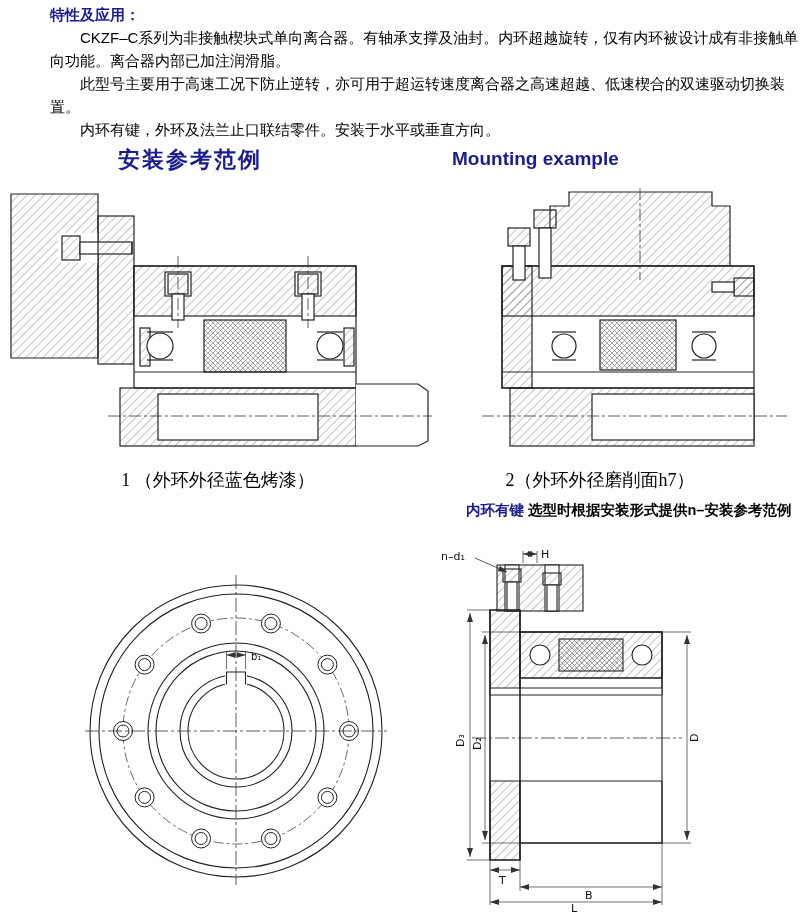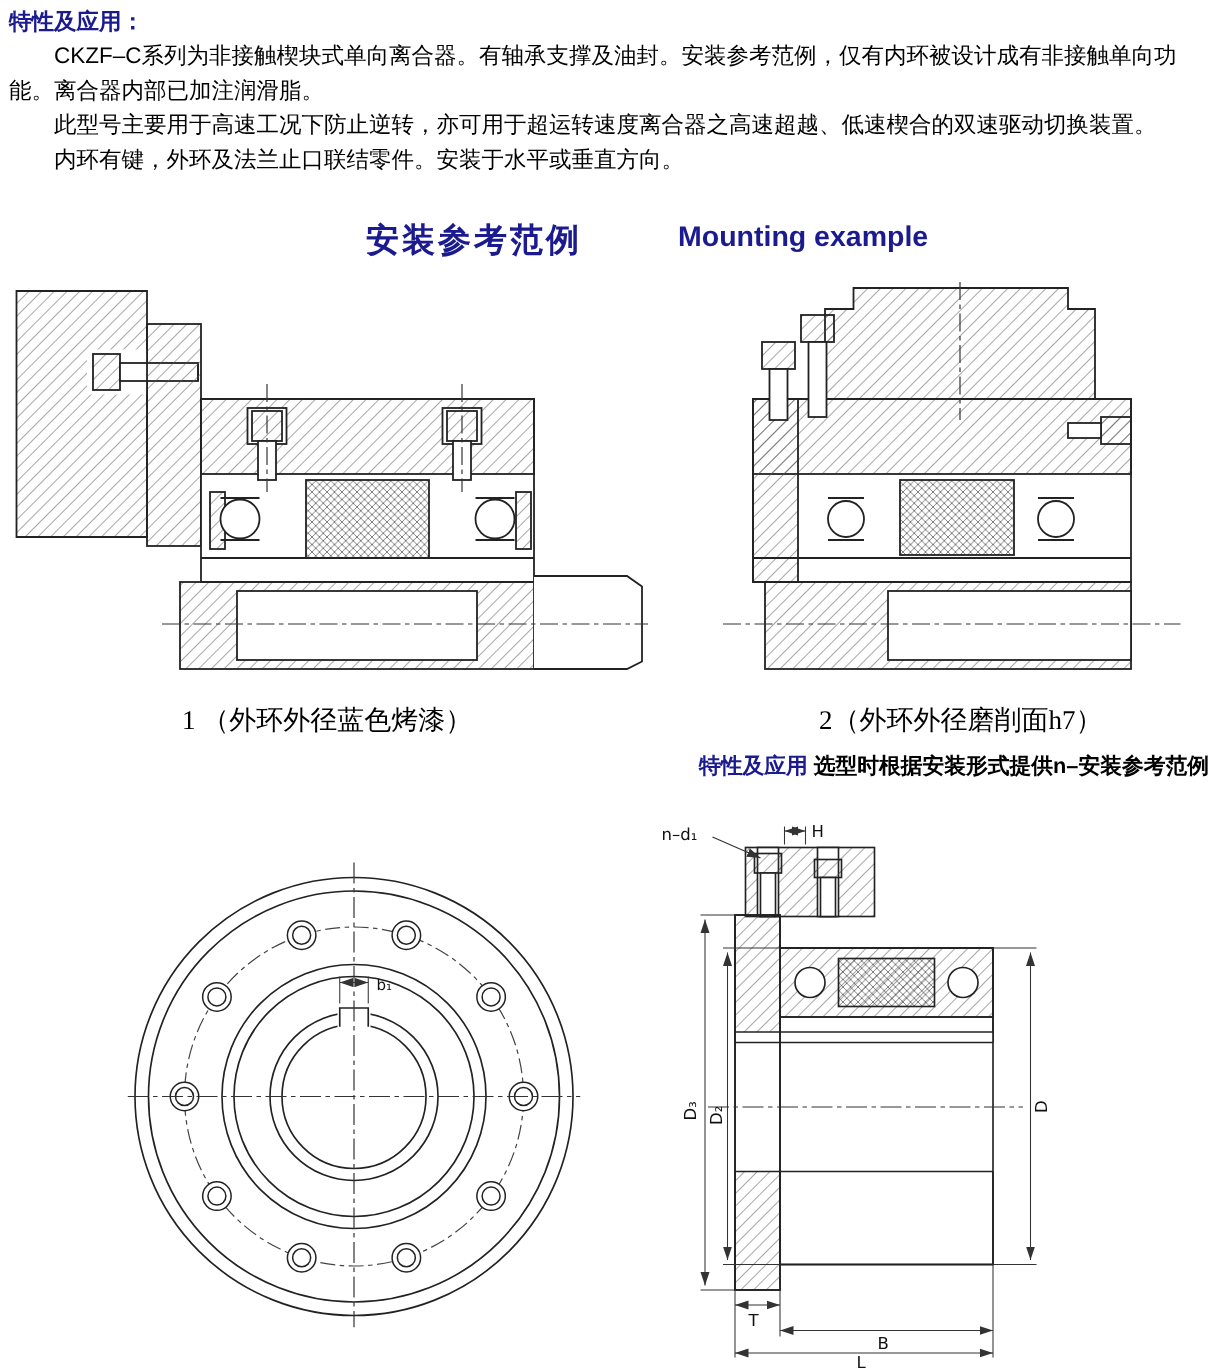--- a/index.html
+++ b/index.html
@@ -2,42 +2,42 @@
 <html><head>
 <meta charset="utf-8">
 <style>
   :root { --navy:#1b1b8f; --ink:#1a1a1a; }
   * { margin:0; padding:0; box-sizing:border-box; }
   html,body { background:#fff; }
   body {
     width:810px; height:913px; position:relative; overflow:hidden;
     font-family:"Liberation Sans","DejaVu Sans",sans-serif; color:#000;
   }
-  .intro { padding:3px 8px 0 6px; font-size:15px; line-height:23px; }
+  .intro { padding:3px 8px 0 6px; font-size:15px; line-height:23px;margin-left:44px; }
   .intro-title { font-weight:bold; color:var(--navy); }
   .intro p { text-indent:2em; }
-  .h-zh { position:absolute; left:118px; top:145px; width:270px; text-align:right;
+  .h-zh { position:absolute; left:118px; top:145px; width:270px; text-align:left;
           font-size:22px; font-weight:bold; color:var(--navy); letter-spacing:2px; }
   .h-en { position:absolute; left:452px; top:148px; width:270px; text-align:left;
           font-size:19px; font-weight:bold; color:var(--navy); }
   .caption { position:absolute; top:468px; font-size:18px;
              font-family:"Liberation Serif","DejaVu Serif",serif; }
   .cap1 { left:78px;  width:280px; text-align:center; }
-  .cap2 { left:465px; width:270px; text-align:right; }
+  .cap2 { left:465px; width:270px; text-align:center; }
   .note { position:absolute; left:466px; top:501px; font-size:14.5px; font-weight:bold; }
   .note .lbl { color:var(--navy); margin-right:4px; }
   .dwg { position:absolute; }
   svg text { font-family:"DejaVu Sans","Liberation Sans",sans-serif; fill:#111; }
 </style>
 </head>
 <body>
 
 <div class="intro">
   <div class="intro-title">特性及应用：</div>
-  <p>CKZF–C系列为非接触楔块式单向离合器。有轴承支撑及油封。安装参考范例，仅有内环被设计成有非接触单向功能。离合器内部已加注润滑脂。</p>
+  <p>CKZF–C系列为非接触楔块式单向离合器。有轴承支撑及油封。内环超越旋转，仅有内环被设计成有非接触单向功能。离合器内部已加注润滑脂。</p>
   <p>此型号主要用于高速工况下防止逆转，亦可用于超运转速度离合器之高速超越、低速楔合的双速驱动切换装置。</p>
   <p>内环有键，外环及法兰止口联结零件。安装于水平或垂直方向。</p>
 </div>
 
 <div class="h-zh">安装参考范例</div>
 <div class="h-en">Mounting example</div>
 
 <svg class="dwg" style="left:8px; top:188px;" width="425" height="280" viewBox="0 0 425 280">
   <defs>
     <pattern id="h1" patternUnits="userSpaceOnUse" width="6" height="6" patternTransform="rotate(45)">
@@ -133,21 +133,21 @@
   <g stroke="#333" stroke-width="0.8" stroke-dasharray="12 3 3 3">
     <line x1="10" y1="228" x2="315" y2="228"></line>
     <line x1="168" y1="0" x2="168" y2="92"></line>
   </g>
 </svg>
 
 <div class="caption cap1">1 （外环外径蓝色烤漆）</div>
 <div class="caption cap2">2（外环外径磨削面h7）</div>
 
 <div class="note">
-  <span class="lbl">特性及应用</span><span>选型时根据安装形式提供n–安装参考范例</span>
+  <span class="lbl">内环有键</span><span>选型时根据安装形式提供n–安装参考范例</span>
 </div>
 
 <svg class="dwg" style="left:85px; top:573px;" width="302" height="312" viewBox="0 0 302 312">
   <defs>
     <marker id="a3" markerWidth="10" markerHeight="8" refX="9" refY="4" orient="auto-start-reverse" markerUnits="userSpaceOnUse">
       <path d="M0,1 L9,4 L0,7 Z" fill="#333"></path>
     </marker>
   </defs>
   <g stroke="#222" fill="none" stroke-width="1.1">
     <circle cx="151" cy="158" r="146"></circle>

